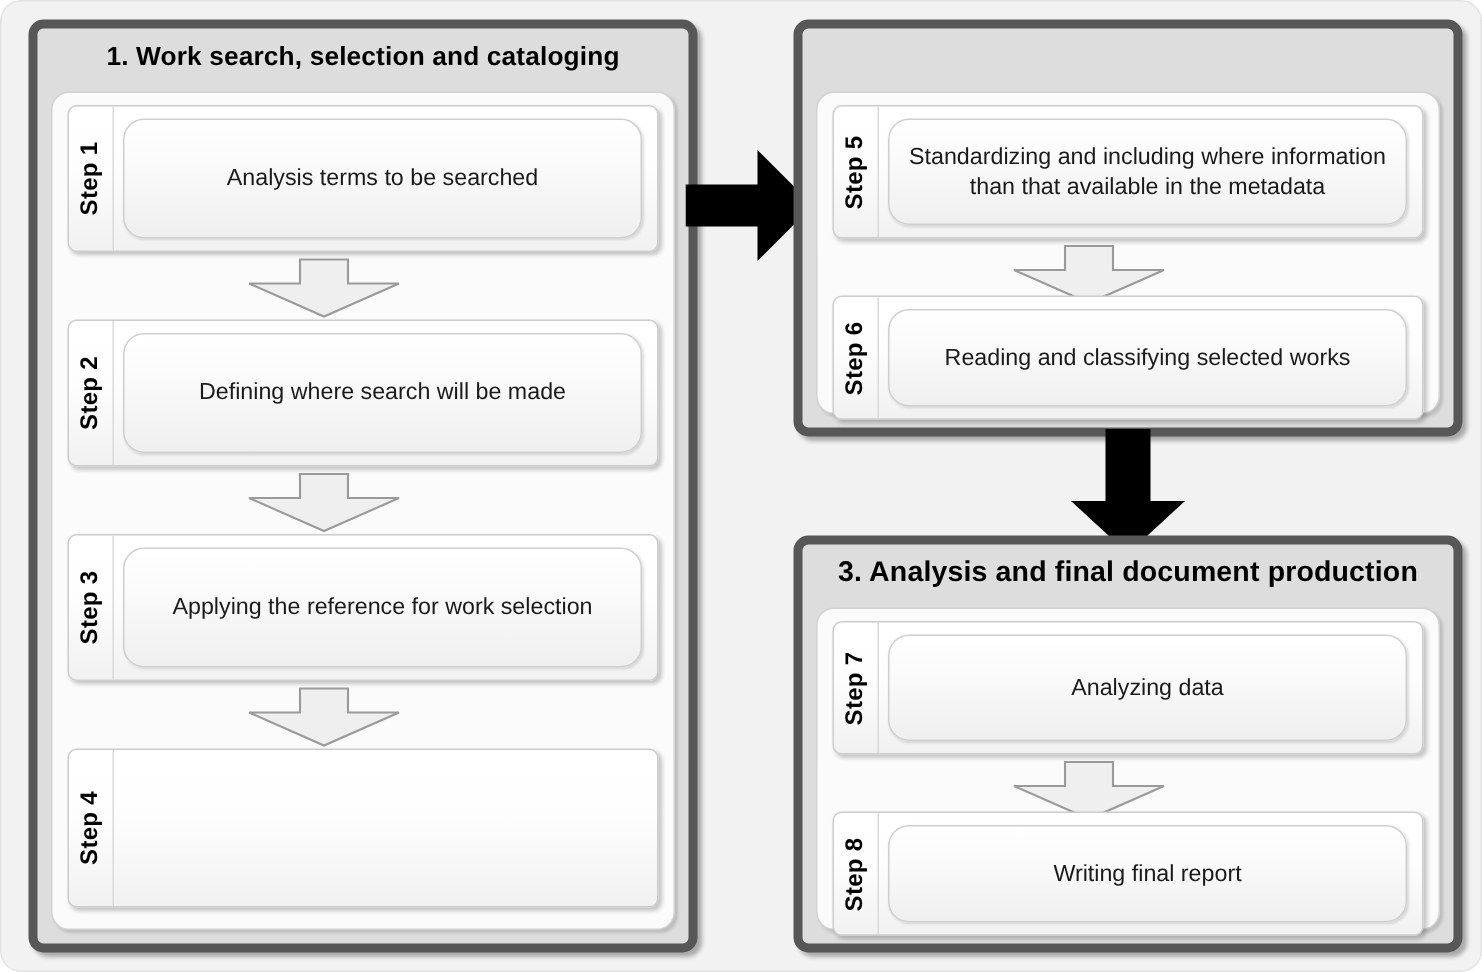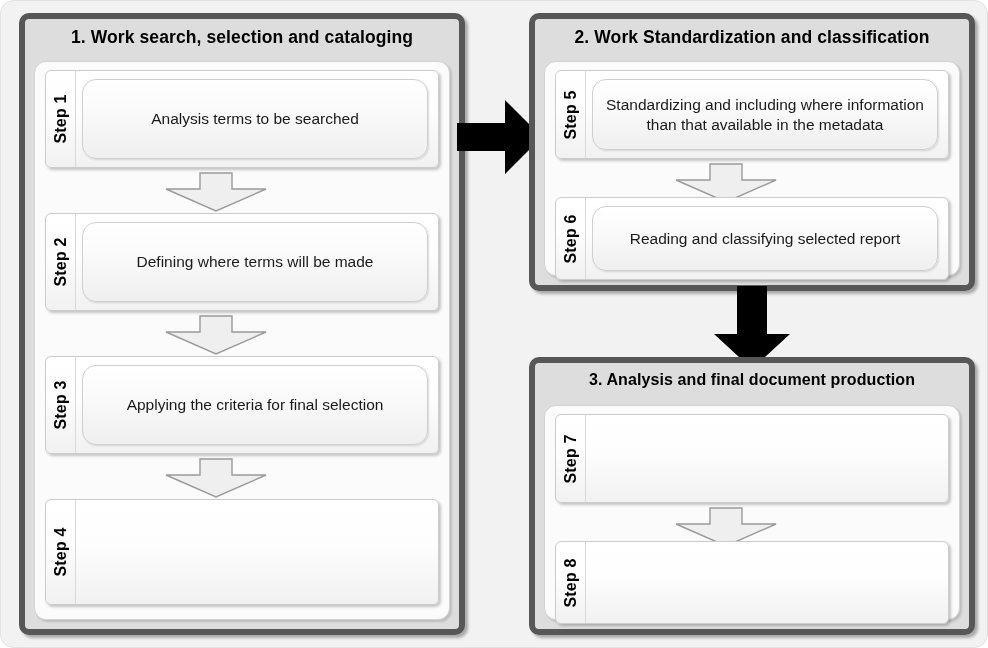--- a/index.html
+++ b/index.html
@@ -122,36 +122,36 @@
         <svg viewBox="0 0 108 40" preserveAspectRatio="none">
           <polygon points="38,1 70,1 70,17 104,17 54,39 4,17 38,17" fill="#efefef" stroke="#9a9a9a" stroke-width="1.4"></polygon>
         </svg>
       </div>
 
       <div class="step-row" style="left:10px; top:151px; width:calc(100% - 20px); height:98px;">
         <div class="step-label-wrap">
           <span class="step-label">Step 2</span>
         </div>
         <div class="step-pill">
-          <span class="step-text">Defining where terms will be made</span>
+          <span class="step-text">Defining where search will be made</span>
         </div>
       </div>
 
       <div class="gray-arrow" style="left:127px; top:253px;">
         <svg viewBox="0 0 108 40" preserveAspectRatio="none">
           <polygon points="38,1 70,1 70,17 104,17 54,39 4,17 38,17" fill="#efefef" stroke="#9a9a9a" stroke-width="1.4"></polygon>
         </svg>
       </div>
 
       <div class="step-row" style="left:10px; top:294px; width:calc(100% - 20px); height:98px;">
         <div class="step-label-wrap">
           <span class="step-label">Step 3</span>
         </div>
         <div class="step-pill">
-          <span class="step-text">Applying the criteria for final selection</span>
+          <span class="step-text">Applying the reference for work selection</span>
         </div>
       </div>
 
       <div class="gray-arrow" style="left:127px; top:396px;">
         <svg viewBox="0 0 108 40" preserveAspectRatio="none">
           <polygon points="38,1 70,1 70,17 104,17 54,39 4,17 38,17" fill="#efefef" stroke="#9a9a9a" stroke-width="1.4"></polygon>
         </svg>
       </div>
 
       <div class="step-row" style="left:10px; top:437px; width:calc(100% - 20px); height:106px;">
@@ -163,21 +163,20 @@
     </div>
   </div>
 
   <div class="black-arrow" style="left:456px; top:98px; width:86px; height:76px;">
     <svg viewBox="0 0 86 76" preserveAspectRatio="none">
       <polygon points="0,24 48,24 48,1 85,38 48,75 48,52 0,52" fill="#000000"></polygon>
     </svg>
   </div>
 
   <div class="panel" style="left:528px; top:12px; width:446px; height:278px;">
-    <div class="panel-title" style="position:absolute; left:0; right:0; top:8px; font-size:17.5px;">2. Work Standardization and classification</div>
 
     <div class="panel-body" style="top:42px;">
 
       <div class="step-row" style="left:10px; top:8px; width:calc(100% - 20px); height:89px;">
         <div class="step-label-wrap">
           <span class="step-label">Step 5</span>
         </div>
         <div class="step-pill">
           <span class="step-text">Standardizing and including where information than that available in the metadata</span>
         </div>
@@ -187,52 +186,58 @@
         <svg viewBox="0 0 108 40" preserveAspectRatio="none">
           <polygon points="38,1 70,1 70,17 104,17 54,39 4,17 38,17" fill="#efefef" stroke="#9a9a9a" stroke-width="1.4"></polygon>
         </svg>
       </div>
 
       <div class="step-row" style="left:10px; top:135px; width:calc(100% - 20px); height:83px;">
         <div class="step-label-wrap">
           <span class="step-label">Step 6</span>
         </div>
         <div class="step-pill">
-          <span class="step-text">Reading and classifying selected report</span>
+          <span class="step-text">Reading and classifying selected works</span>
         </div>
       </div>
 
     </div>
   </div>
 
   <div class="black-arrow" style="left:712px; top:285px; width:78px; height:84px;">
     <svg viewBox="0 0 78 84" preserveAspectRatio="none">
       <polygon points="24,0 54,0 54,48 77,48 39,83 1,48 24,48" fill="#000000"></polygon>
     </svg>
   </div>
 
   <div class="panel" style="left:528px; top:356px; width:446px; height:278px;">
-    <div class="panel-title" style="position:absolute; left:0; right:0; top:8px; font-size:16px;">3. Analysis and final document production</div>
+    <div class="panel-title" style="position:absolute; left:0; right:0; top:8px; font-size:19px;">3. Analysis and final document production</div>
 
     <div class="panel-body" style="top:42px;">
 
       <div class="step-row" style="left:10px; top:8px; width:calc(100% - 20px); height:89px;">
         <div class="step-label-wrap">
           <span class="step-label">Step 7</span>
         </div>
+        <div class="step-pill">
+          <span class="step-text">Analyzing data</span>
+        </div>
       </div>
 
       <div class="gray-arrow" style="left:127px; top:101px;">
         <svg viewBox="0 0 108 40" preserveAspectRatio="none">
           <polygon points="38,1 70,1 70,17 104,17 54,39 4,17 38,17" fill="#efefef" stroke="#9a9a9a" stroke-width="1.4"></polygon>
         </svg>
       </div>
 
       <div class="step-row" style="left:10px; top:135px; width:calc(100% - 20px); height:83px;">
         <div class="step-label-wrap">
           <span class="step-label">Step 8</span>
         </div>
+        <div class="step-pill">
+          <span class="step-text">Writing final report</span>
+        </div>
       </div>
 
     </div>
   </div>
 
 </div>
 
 </body></html>

